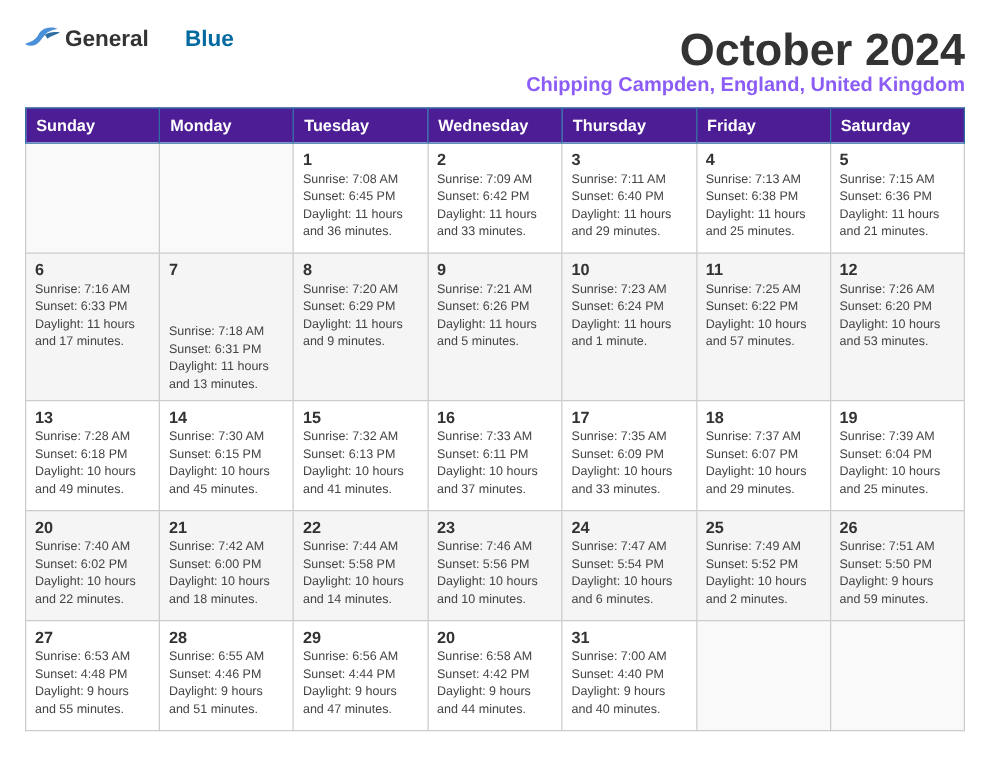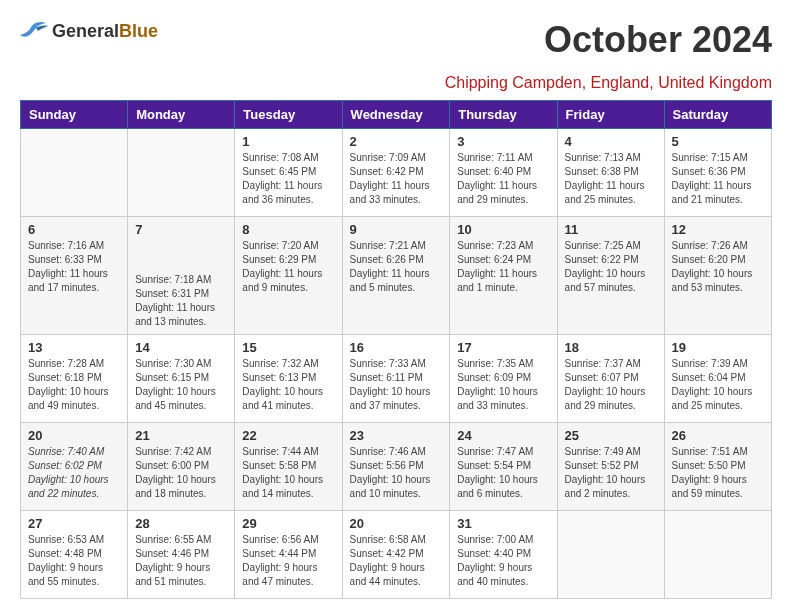--- a/index.html
+++ b/index.html
@@ -23,39 +23,41 @@
     }
     .logo-text-general {
       font-size: 18px;
       font-weight: bold;
       color: #333;
       margin-top: 36px;
     }
     .logo-text-blue {
       font-size: 18px;
       font-weight: bold;
-      color: #a16207;
+      color: #0369a1;
+      margin-left: 29px;
     }
     .logo-bird {
       width: 28px;
       height: 22px;
     }
     .title-block {
       text-align: right;
     }
     .month-title {
       font-size: 36px;
       font-weight: bold;
       color: #333;
       line-height: 1.1;
     }
     .location {
       font-size: 16px;
-      color: #b91c1c;
-      margin-top: 14px;
+      color: #8b5cf6;
+      margin-top: 0;
+      font-weight: bold;
     }
     table {
       width: 100%;
       border-collapse: collapse;
       margin-top: 8px;
     }
     thead tr th {
       background-color: #4c1d95;
       color: #fff;
       text-align: left;
@@ -242,21 +244,21 @@
         <td>
           <span class="day-number">19</span>
           <div class="day-info" style="white-space: pre-line;">Sunrise: 7:39 AM
 Sunset: 6:04 PM
 Daylight: 10 hours and 25 minutes.</div>
         </td>
       </tr>
       <tr>
         <td>
           <span class="day-number">20</span>
-          <div class="day-info" style="white-space: pre-line; font-style: italic;">Sunrise: 7:40 AM
+          <div class="day-info" style="white-space: pre-line;">Sunrise: 7:40 AM
 Sunset: 6:02 PM
 Daylight: 10 hours and 22 minutes.</div>
         </td>
         <td>
           <span class="day-number">21</span>
           <div class="day-info" style="white-space: pre-line;">Sunrise: 7:42 AM
 Sunset: 6:00 PM
 Daylight: 10 hours and 18 minutes.</div>
         </td>
         <td>

